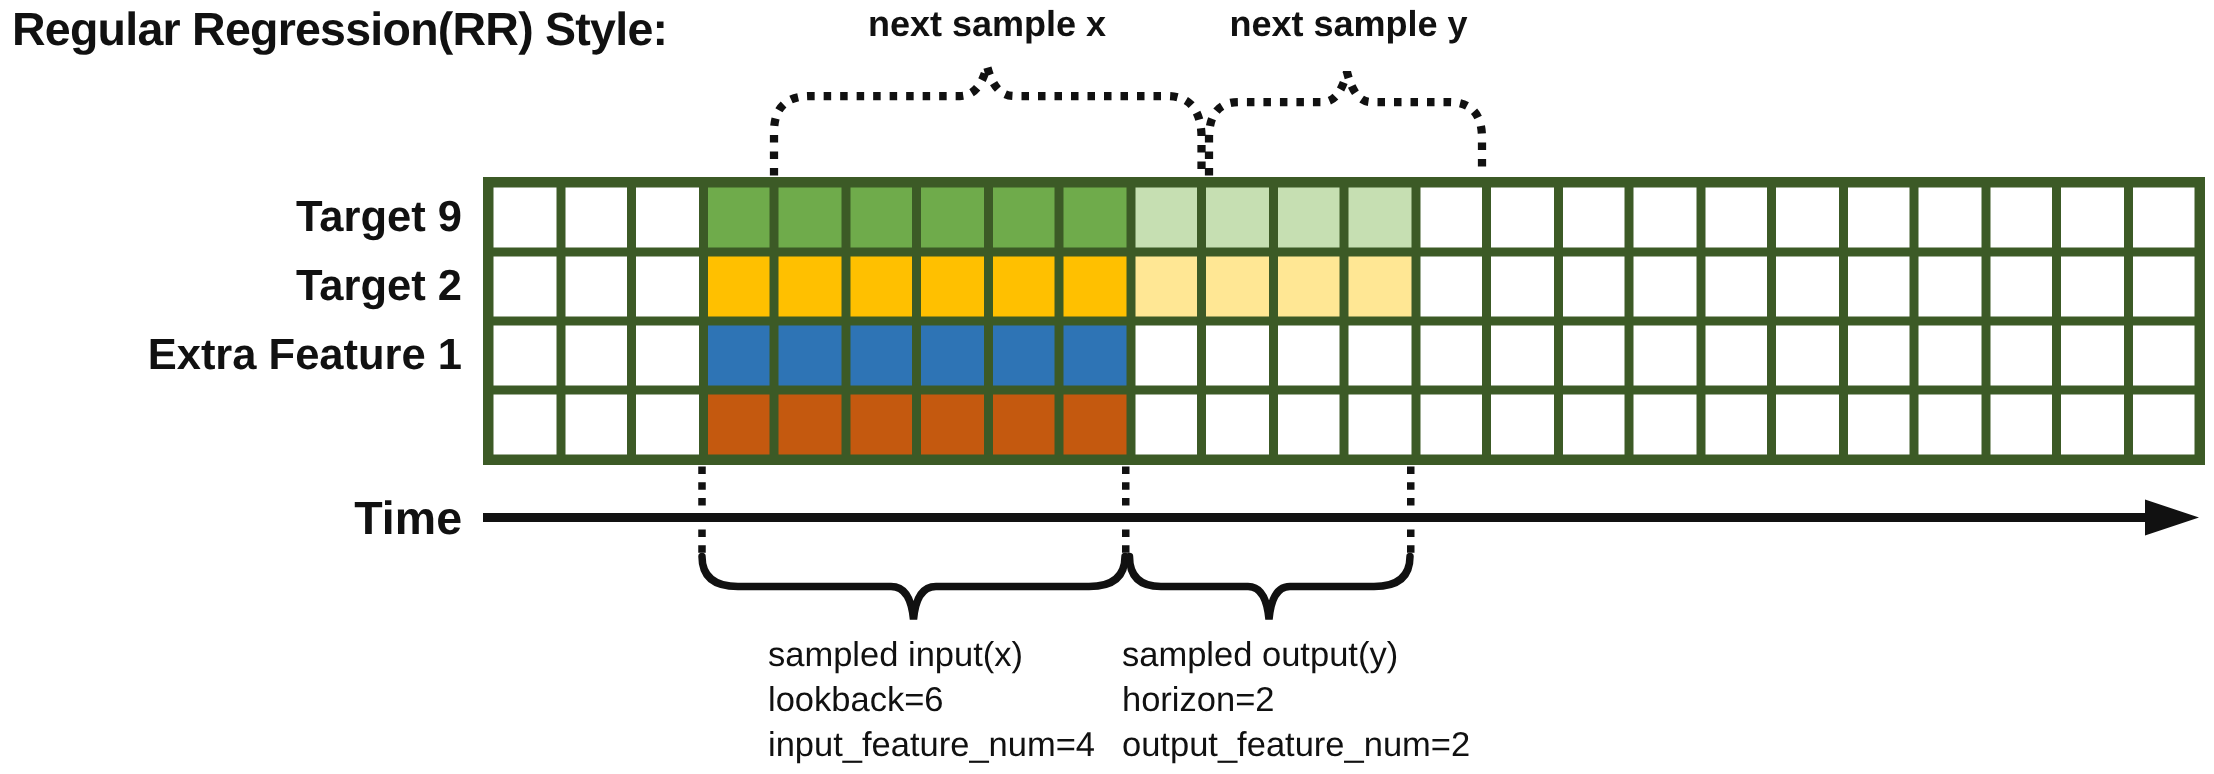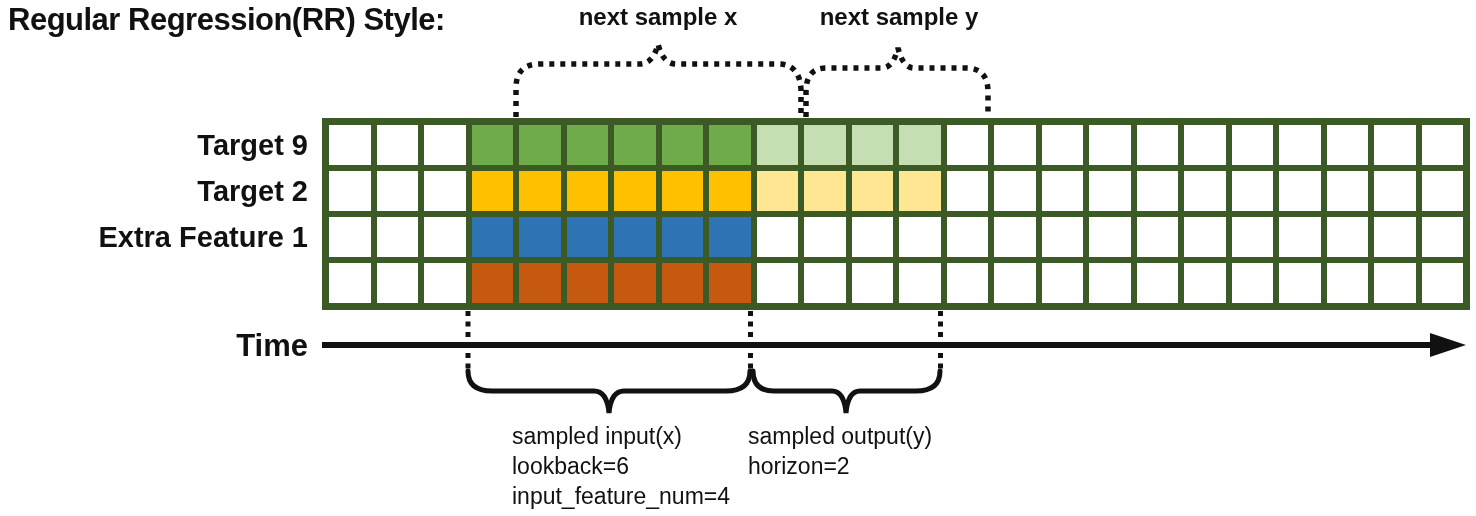--- a/index.html
+++ b/index.html
@@ -163,15 +163,16 @@
   </svg>
 
   <div class="annot" id="annot-input">
     <div>sampled input(x)</div>
     <div>lookback=6</div>
     <div>input_feature_num=4</div>
   </div>
   <div class="annot" id="annot-output">
     <div>sampled output(y)</div>
     <div>horizon=2</div>
+    <div>output_feature_num=2</div>
   </div>
 
 </div>
 
 </body></html>

